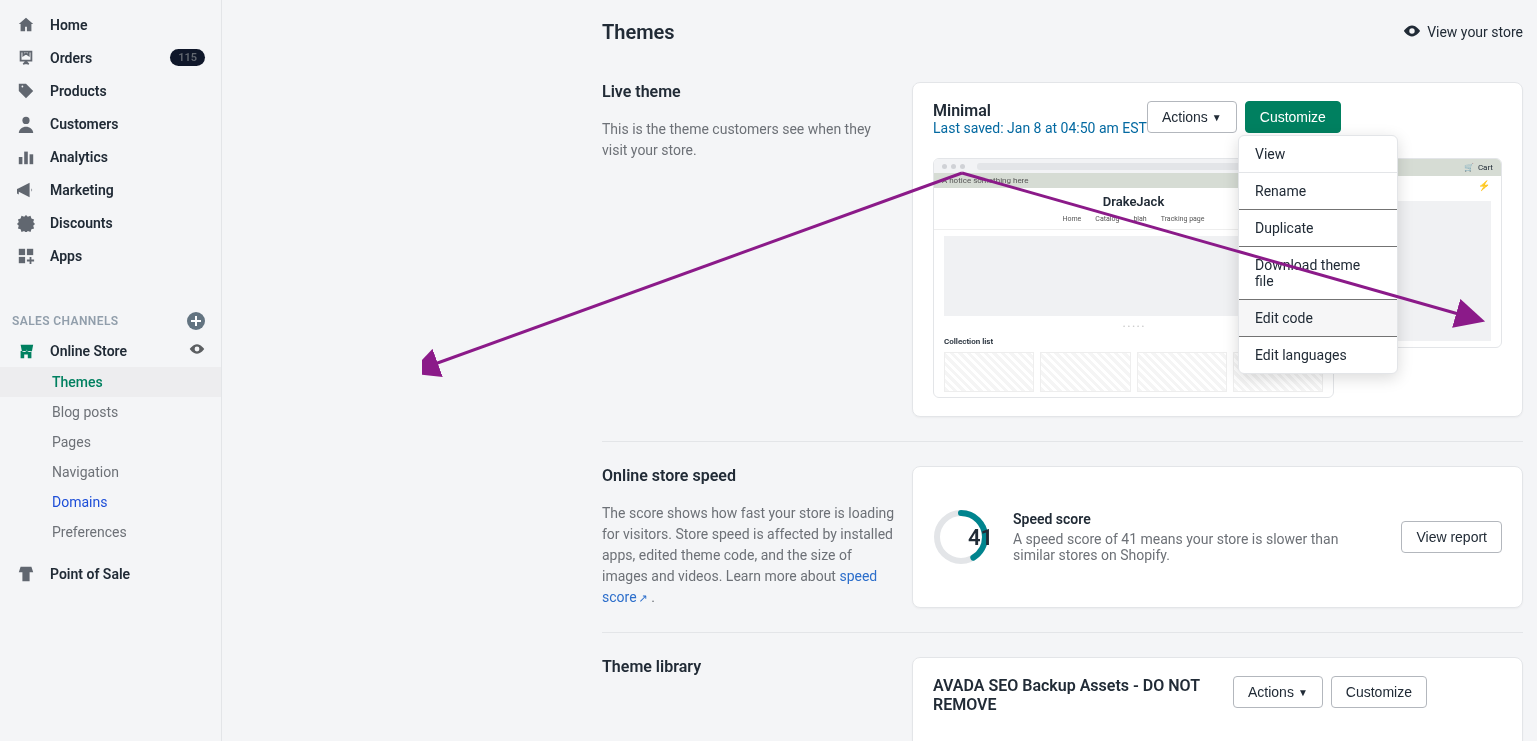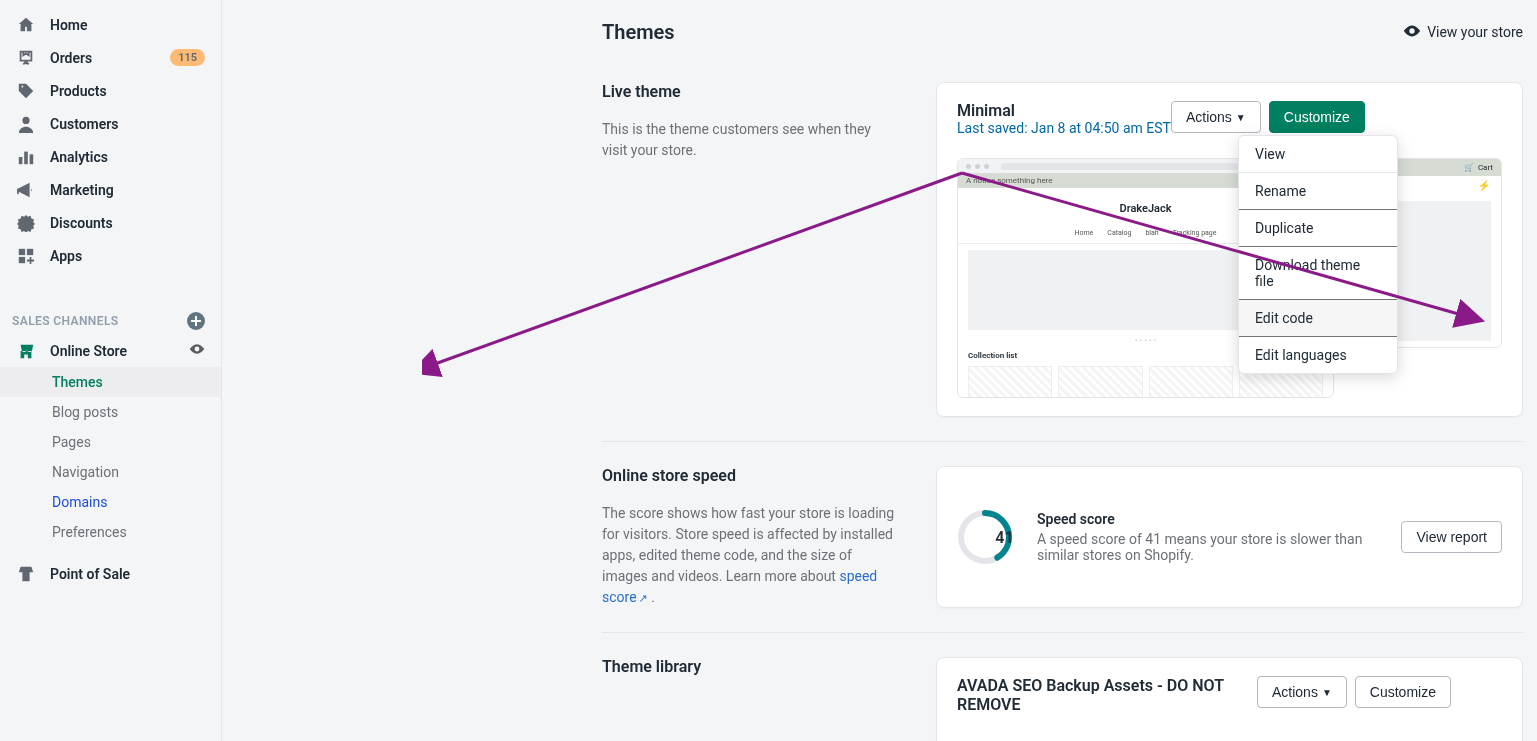--- a/index.html
+++ b/index.html
@@ -40,21 +40,21 @@
   width: 20px;
   height: 20px;
   margin-right: 14px;
   display: flex;
   align-items: center;
   justify-content: center;
   color: #616770;
 }
 .nav-item .badge {
   margin-left: auto;
-  background: #fdba74;
+  background: #0f172a;
   color: #616770;
   font-size: 11px;
   font-weight: 600;
   border-radius: 10px;
   padding: 2px 8px;
 }
 .section-header {
   display: flex;
   align-items: center;
   justify-content: space-between;
@@ -116,21 +116,21 @@
 .view-store {
   display: flex;
   align-items: center;
   font-size: 14px;
   color: #212b36;
   cursor: pointer;
   gap: 6px;
 }
 .row {
   display: flex;
-  gap: 38px;
+  gap: 14px;
   border-bottom: 1px solid #e3e5e8;
   padding-bottom: 24px;
   margin-bottom: 24px;
 }
 .row:last-child { border-bottom: none; }
 .left-col { width: 296px; flex-shrink: 0; }
 .left-col h3 { font-size: 16px; font-weight: 600; margin-bottom: 18px; }
 .left-col p { font-size: 14px; color: #6d7177; line-height: 1.5; }
 .left-col a { color: #2c6ecb; text-decoration: none; }
 .ext-icon { font-size: 11px; margin-left: 2px; }
@@ -204,21 +204,21 @@
   border: 1px solid #e3e5e8;
   border-radius: 6px;
   overflow: hidden;
   background: #fff;
 }
 .browser-bar { height: 14px; background: #f2f3f5; display: flex; align-items: center; padding: 0 8px; gap: 4px; }
 .browser-dot { width: 5px; height: 5px; border-radius: 50%; background: #d0d2d6; }
 .browser-addr { flex:1; height: 7px; background: #e3e5e8; border-radius: 3px; margin-left: 8px; }
 .site-mini { font-size: 8px; }
 .site-topbar { background: #d6dcd4; color: #555; display:flex; justify-content:space-between; padding: 3px 8px; }
-.site-logo { text-align:center; font-weight:600; font-size:11px; padding: 14px 0; }
+.site-logo { text-align:center; font-weight:600; font-size:13px; padding: 6px 0; }
 .site-nav { display:flex; justify-content:center; gap:14px; font-size:7px; color:#555; padding-bottom: 6px; border-bottom: 1px solid #eee;}
 .site-hero { height: 80px; background: #f0f1f3; margin: 6px 10px; }
 .site-dots { text-align:center; color:#ccc; font-size:8px; }
 .site-section-title { font-size:8px; font-weight:600; padding: 6px 10px; }
 .site-collections { display:flex; gap: 6px; padding: 0 10px; }
 .site-coll { flex:1; height: 40px; border: 1px solid #eee; background: repeating-linear-gradient(45deg, #f5f5f5, #f5f5f5 3px, #fff 3px, #fff 6px); }
 
 .mobile-preview {
   width: 150px;
   background: #fff;
@@ -235,21 +235,21 @@
 .speed-card { display: flex; align-items: center; gap: 24px; }
 .speed-ring {
   width: 56px;
   height: 56px;
   flex-shrink: 0;
   display: flex;
   align-items: center;
   justify-content: center;
   position: relative;
 }
-.speed-num { font-size: 16px; font-weight: 600; position:absolute;margin-left:39px; }
+.speed-num { font-size: 22px; font-weight: 600; position:absolute;margin-left:39px; }
 .speed-body { flex: 1; }
 .speed-title { font-size: 14px; font-weight: 600; margin-bottom: 4px; }
 .speed-desc { font-size: 14px; color: #6d7177; }
 
 .arrow-svg {
   position: absolute;
   top: 170px;
   left: 200px;
   pointer-events: none;
   z-index: 200;

